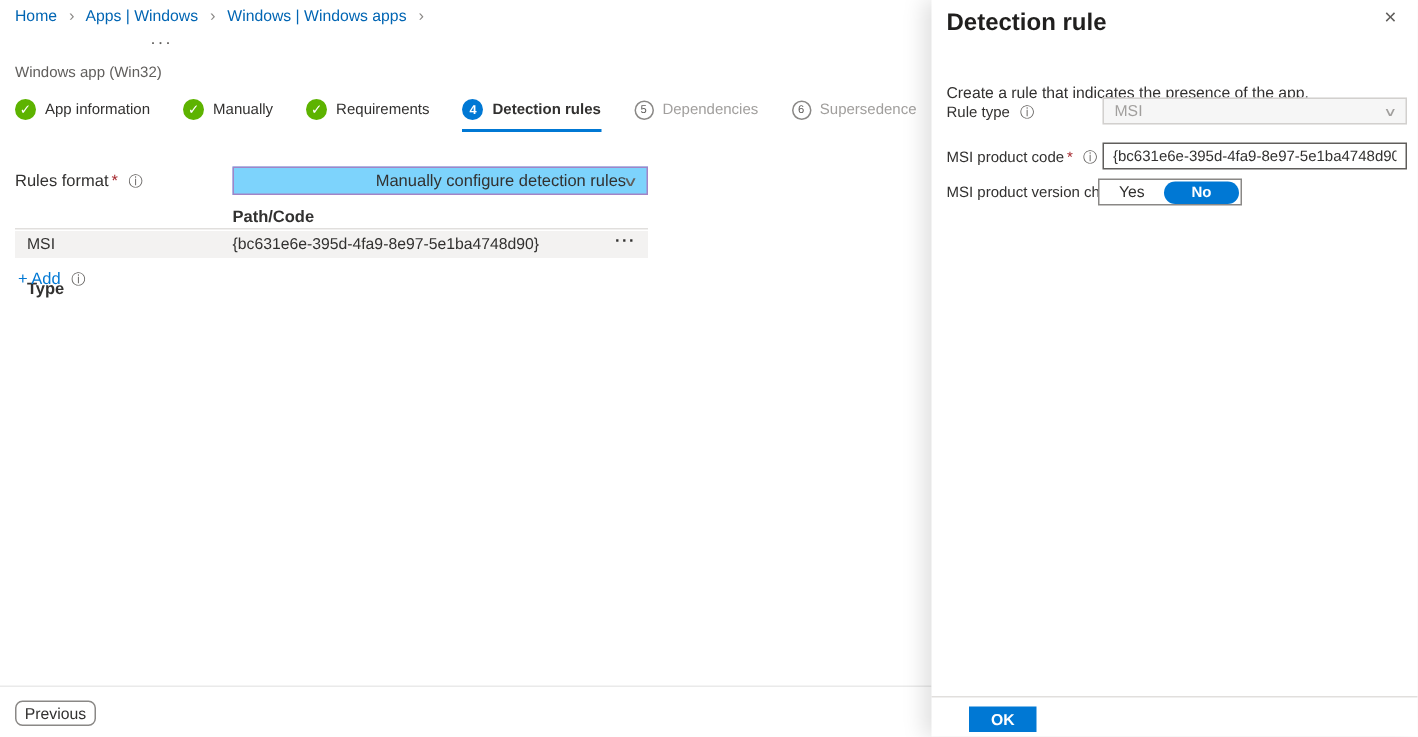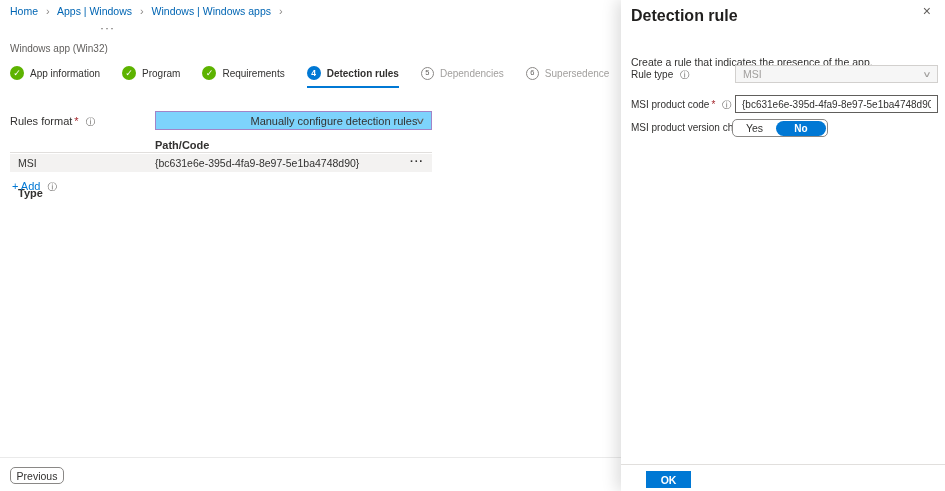--- a/index.html
+++ b/index.html
@@ -76,21 +76,21 @@
   .combo-disabled { position:absolute; top:65px; left:114px; width:203px; height:18px;
     background:#f6f6f6; border:1px solid #d2d0ce; display:flex; align-items:center;
     justify-content:space-between; padding:0 7px; font-size:10.5px; color:#a19f9d; }
   .combo-disabled .chev { color:#a19f9d; font-size:8px; transform:scaleX(1.6); }
 
   .txt-input { position:absolute; top:95px; left:114px; width:203px; height:18px;
     border:1px solid #605e5c; background:#fff; font-size:10px; color:#323130; padding:0 6px;
     font-family:"Liberation Sans", sans-serif; }
 
   .toggle { position:absolute; top:119px; left:111px; width:96px; height:18px;
-    border:1px solid #8a8886; border-radius:5px; display:flex; align-items:center; cursor:pointer; background:#fff; }
+    border:1px solid #8a8886; border-radius:0; display:flex; align-items:center; cursor:pointer; background:#fff; }
   .toggle-yes { width:43px; text-align:center; font-size:10.5px; color:#323130; }
   .toggle-no { width:50px; height:15px; border-radius:8px; background:#0078d4; color:#fff;
     display:flex; align-items:center; justify-content:center; font-size:10px; font-weight:700; }
 
   .panel-footer-divider { position:absolute; top:464px; left:0; width:324px; height:1px; background:#e1dfdd; }
   .btn-ok { position:absolute; top:471px; left:25px; width:45px; height:17px; background:#0078d4;
     color:#fff; font-weight:700; border:none; }
 </style>
 </head>
 <body>
@@ -109,21 +109,21 @@
   <span class="title-ellipsis">···</span>
   <div class="page-subtitle">Windows app (Win32)</div>
 
   <div class="steps">
     <div class="step done">
       <span class="s-icon done">✓</span>
       <span class="s-label">App information</span>
     </div>
     <div class="step done">
       <span class="s-icon done">✓</span>
-      <span class="s-label">Program</span>
+      <span class="s-label">Manually</span>
     </div>
     <div class="step done">
       <span class="s-icon done">✓</span>
       <span class="s-label">Requirements</span>
     </div>
     <div class="step active">
       <span class="s-icon active">4</span>
       <span class="s-label">Detection rules</span>
     </div>
     <div class="step todo">

